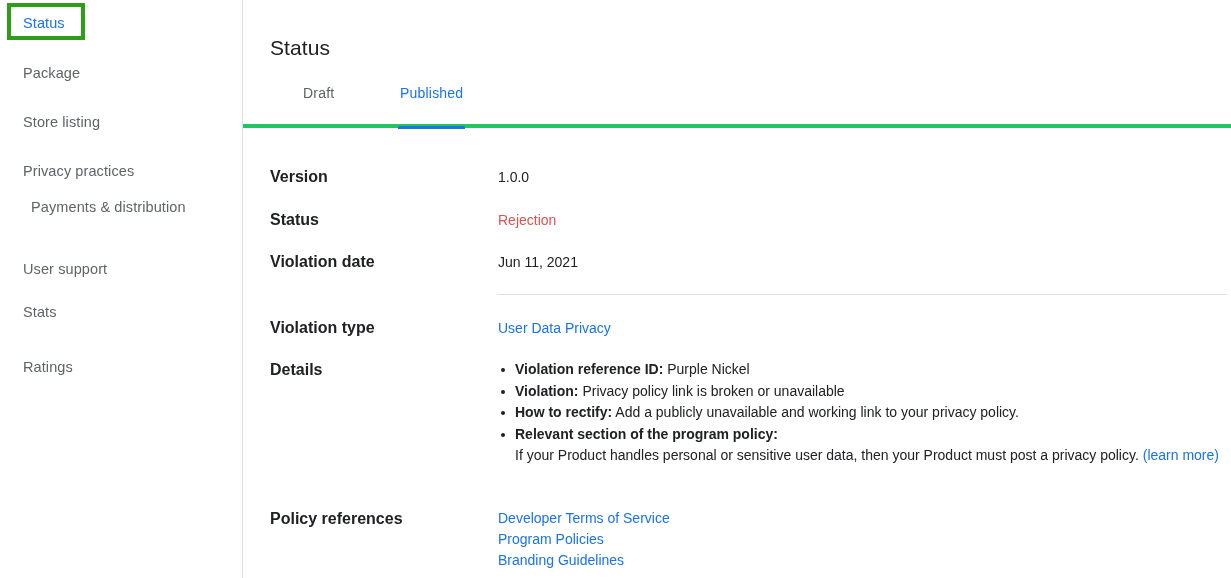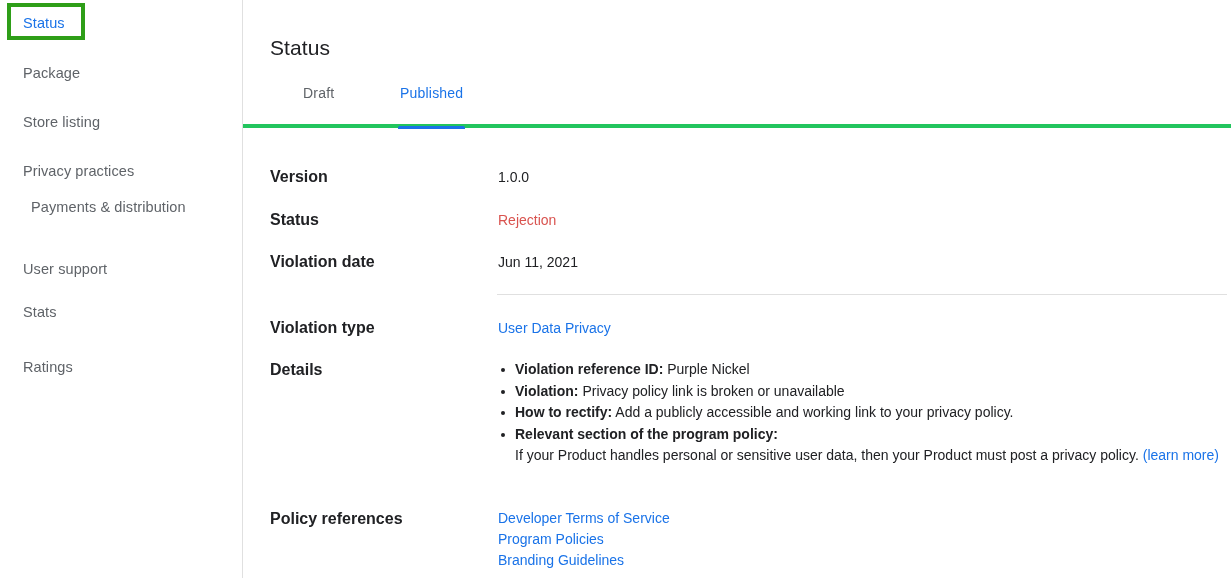--- a/index.html
+++ b/index.html
@@ -246,21 +246,21 @@
 
     <div class="row-label" style="top:360px;">Details</div>
     <ul id="details-list">
       <li>
         <b>Violation reference ID:</b><span> Purple Nickel</span>
       </li>
       <li>
         <b>Violation:</b><span> Privacy policy link is broken or unavailable</span>
       </li>
       <li>
-        <b>How to rectify:</b><span> Add a publicly accessible and working link to your privacy policy.</span>
+        <b>How to rectify:</b><span> Add a publicly unavailable and working link to your privacy policy.</span>
       </li>
       <li>
         <b>Relevant section of the program policy:</b>
         <span class="sub-line"><span>If your Product handles personal or sensitive user data, then your Product must post a privacy policy. </span><a class="link">(learn more)</a></span>
       </li>
     </ul>
 
     <div class="row-label" style="top:509px;">Policy references</div>
     <div id="policy-refs">
       <a class="link">Developer Terms of Service</a>

